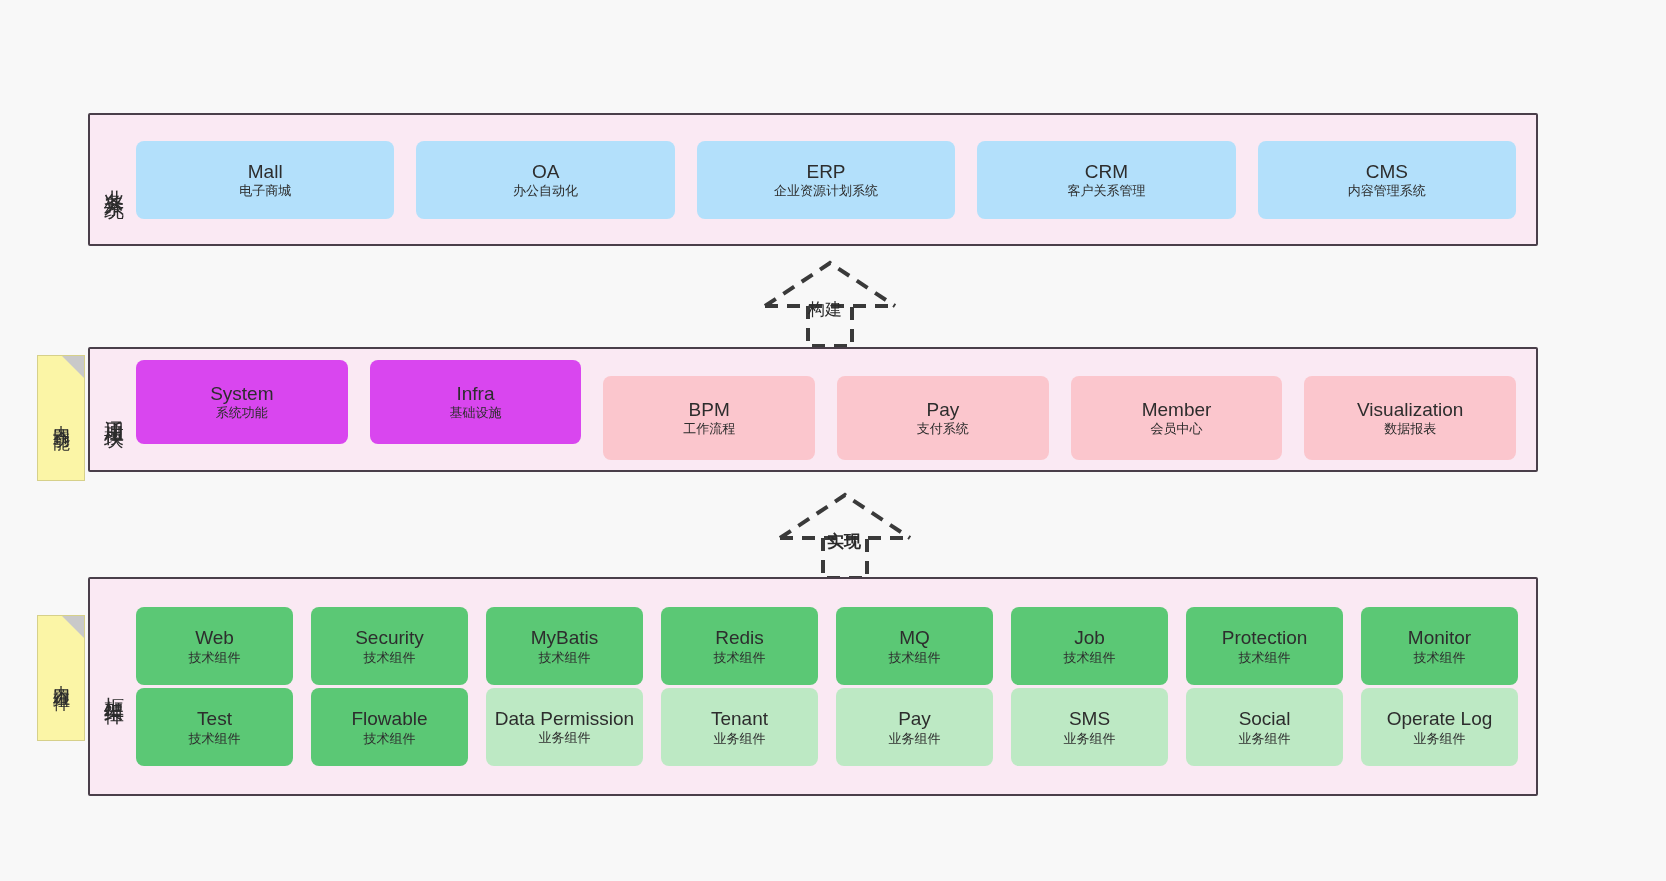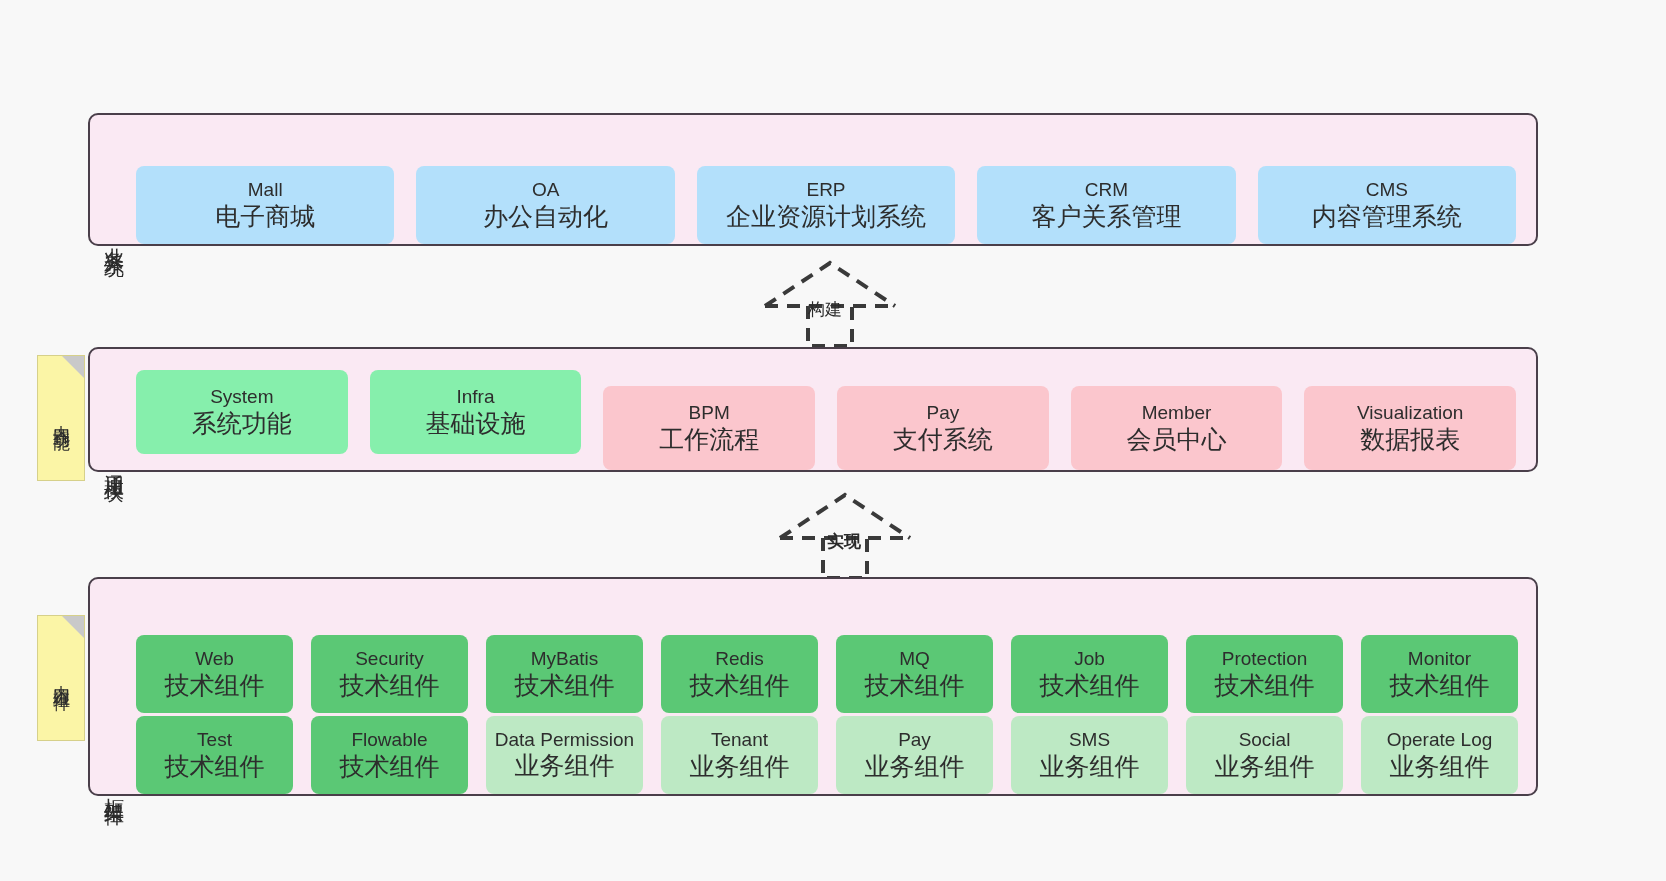--- a/index.html
+++ b/index.html
@@ -14,23 +14,23 @@
     height: 881px;
     background: #f8f8f8;
     overflow: hidden;
   }
 
   
   .layer {
     position: absolute;
     background: #fae9f3;
     border: 2px solid #4a3f4a;
-    border-radius: 10px;
-    display: flex;
-    align-items: flex-end;
+    border-radius: 2px;
+    display: flex;
+    align-items: center;
   }
   .layer-title {
     flex: 0 0 auto;
     width: 42px;
     display: flex;
     align-items: center;
     justify-content: center;
     padding-left: 6px;
   }
   .layer-title span {
@@ -59,30 +59,30 @@
     border-radius: 8px;
     display: flex;
     flex-direction: column;
     align-items: center;
     justify-content: center;
     text-align: center;
     line-height: 1.22;
     color: #2d2d2d;
   }
   .cell .t-en { font-size: 19px; }
-  .cell .t-cn { font-size: 25px; }
+  .cell .t-cn { font-size: 13px; }
 
   
   .h-biz   { height: 78px; }
   .h-mod   { height: 84px; }
   .h-comp  { height: 78px; }
 
   
   .c-blue        { background: #b3e0fb; }
-  .c-red-strong  { background: #86efac; }
+  .c-red-strong  { background: #d946ef; }
   .c-red-light   { background: #fbc6cd; margin-top: 16px; }
   .c-green-strong{ background: #5bc875; }
   .c-green-light { background: #bde9c4; }
 
   
   .sticky {
     position: absolute;
     background: #fbf5a6;
     border: 1px solid #d6d08a;
     display: flex;

